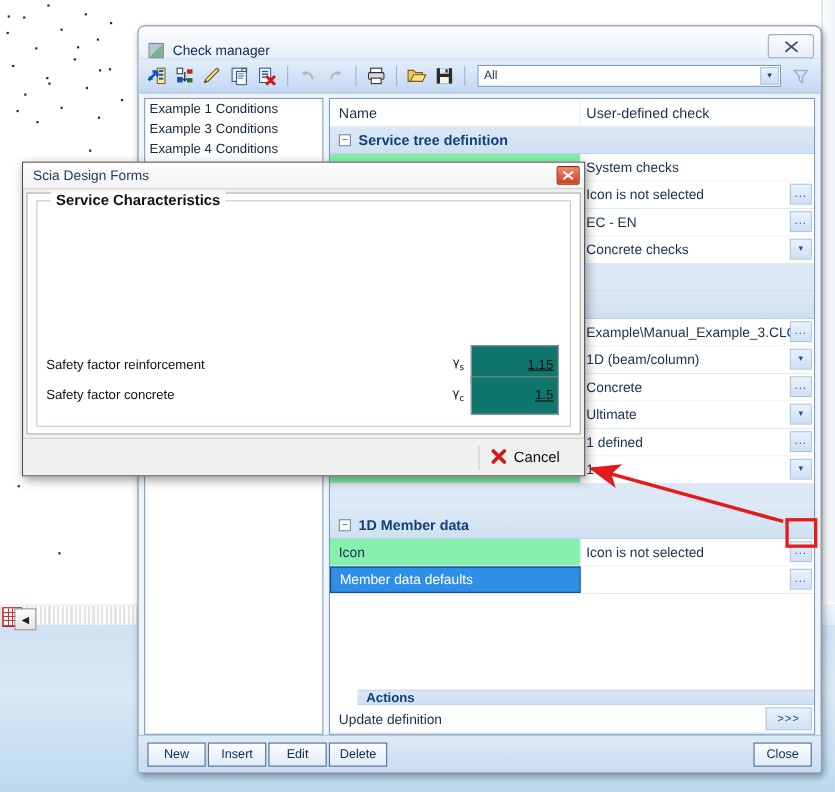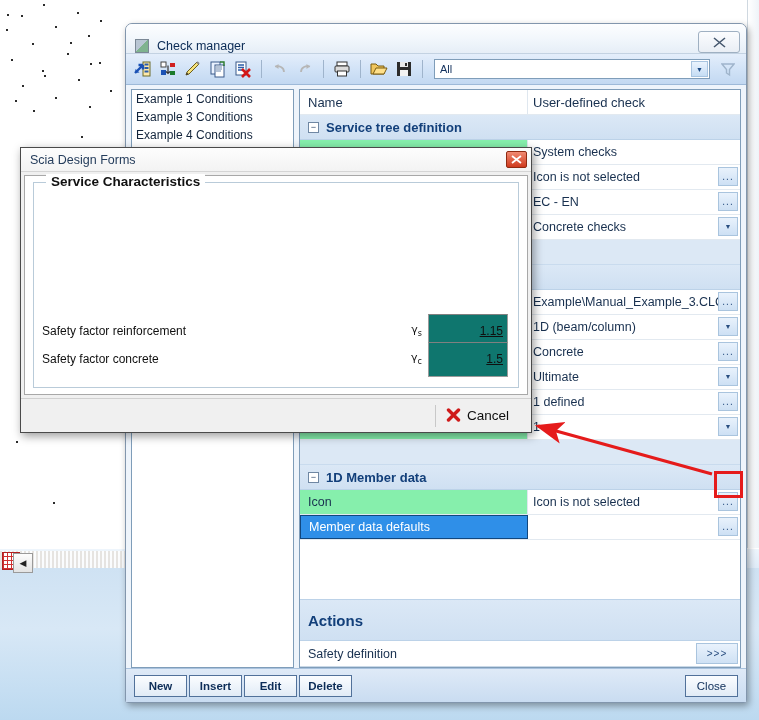--- a/index.html
+++ b/index.html
@@ -257,27 +257,28 @@
     background: #2f8fe8;
     color: #ffffff;
     border: 1px solid #11477e;
   }
 
   .fill-area {
     flex: 1 1 auto;
     background: #ffffff;
   }
   .actions-header {
-    height: 42px;
+    height: 14px;
     background: linear-gradient(to bottom, #dbe8f6, #cfe0f2);
     display: flex; align-items: center;
-    font-size: 15px; font-weight: bold; color: #123f7a;
+    font-size: 12px; font-weight: bold; color: #123f7a;
     padding-left: 8px;
     border-top: 1px solid #bcd2e8;
     border-bottom: 1px solid #bcd2e8;
+    margin-left: 25px;
   }
   .action-row {
     height: 26px;
     display: flex; align-items: center;
     background: #ffffff;
     font-size: 12.5px; color: #18304f;
     padding-left: 8px;
     position: relative;
     border-bottom: 1px solid #c9d8e7;
   }
@@ -709,29 +710,29 @@
             </div>
           </div>
 
       </div>
 
       <div class="fill-area"></div>
 
       <div class="actions-header">Actions</div>
       <div id="action-rows">
           <div class="action-row">
-            <span>Safety definition</span>
+            <span>Update definition</span>
             <span class="gobtn">&gt;&gt;&gt;</span>
           </div>
         </div>
     </div>
   </div>
 
   <div class="footer">
-    <div id="footer-buttons" style="display:flex; gap:2px;font-weight:bold;">
+    <div id="footer-buttons" style="display:flex; gap:2px;">
         <div class="fbtn">New</div>
         <div class="fbtn">Insert</div>
         <div class="fbtn">Edit</div>
         <div class="fbtn">Delete</div>
       </div>
     <div class="spacer"></div>
     <div class="fbtn">Close</div>
   </div>
 </div>
 

